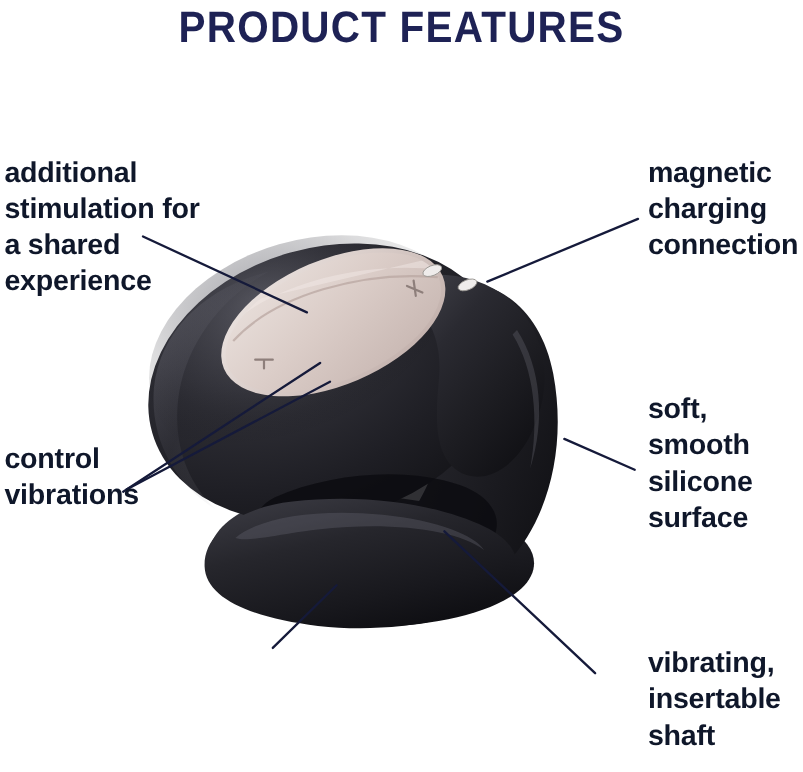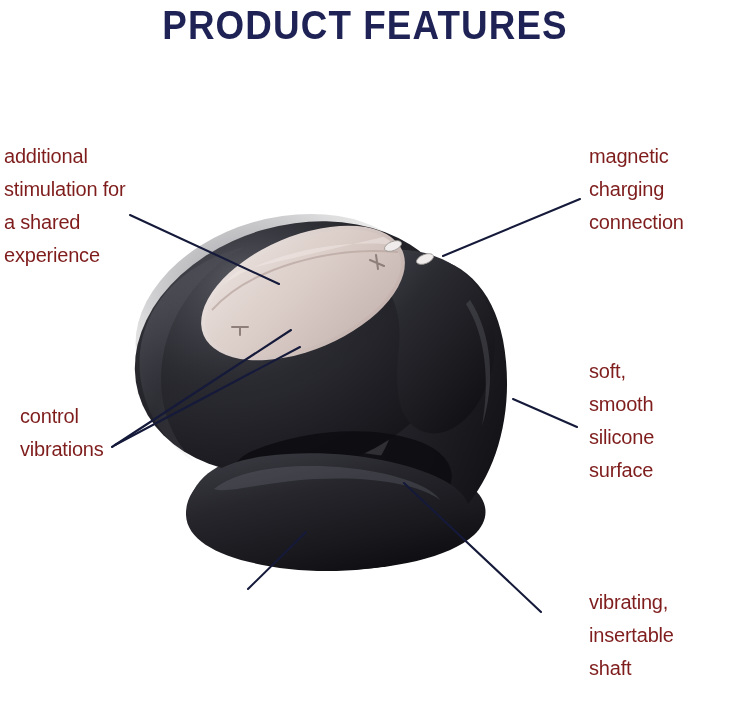--- a/index.html
+++ b/index.html
@@ -36,33 +36,33 @@
     color: #1e2255;
     transform: scaleX(0.92);
     transform-origin: center top;
     line-height: 46px;
     white-space: nowrap;
   }
 
   
   .label {
     position: absolute;
-    color: #7f1d1d;
+    color: #0f172a;
     font-family: "Liberation Sans", sans-serif;
-    font-size: 20px;
-    font-weight: 400;
+    font-size: 26px;
+    font-weight: 700;
     line-height: 33px;
     letter-spacing: -0.2px;
     white-space: pre-line;
   }
   .label.right { text-align: left; }
   .label.left  { text-align: left; }
 
   #label-additional   { left: 4px;  top: 140px; width: 230px; }
-  #label-control      { left: 20px;  top: 400px; width: 210px; }
+  #label-control      { left: 4px;  top: 400px; width: 210px; }
   #label-connect      { left: 4px;  top: 586px; width: 320px; }
   #label-magnetic     { left: 589px; top: 140px; width: 145px; }
   #label-soft         { left: 589px; top: 355px; width: 140px; }
   #label-vibrating    { left: 589px; top: 586px; width: 145px; }
 
   
   #stage {
     position: absolute;
     left: 0;
     top: 0;

